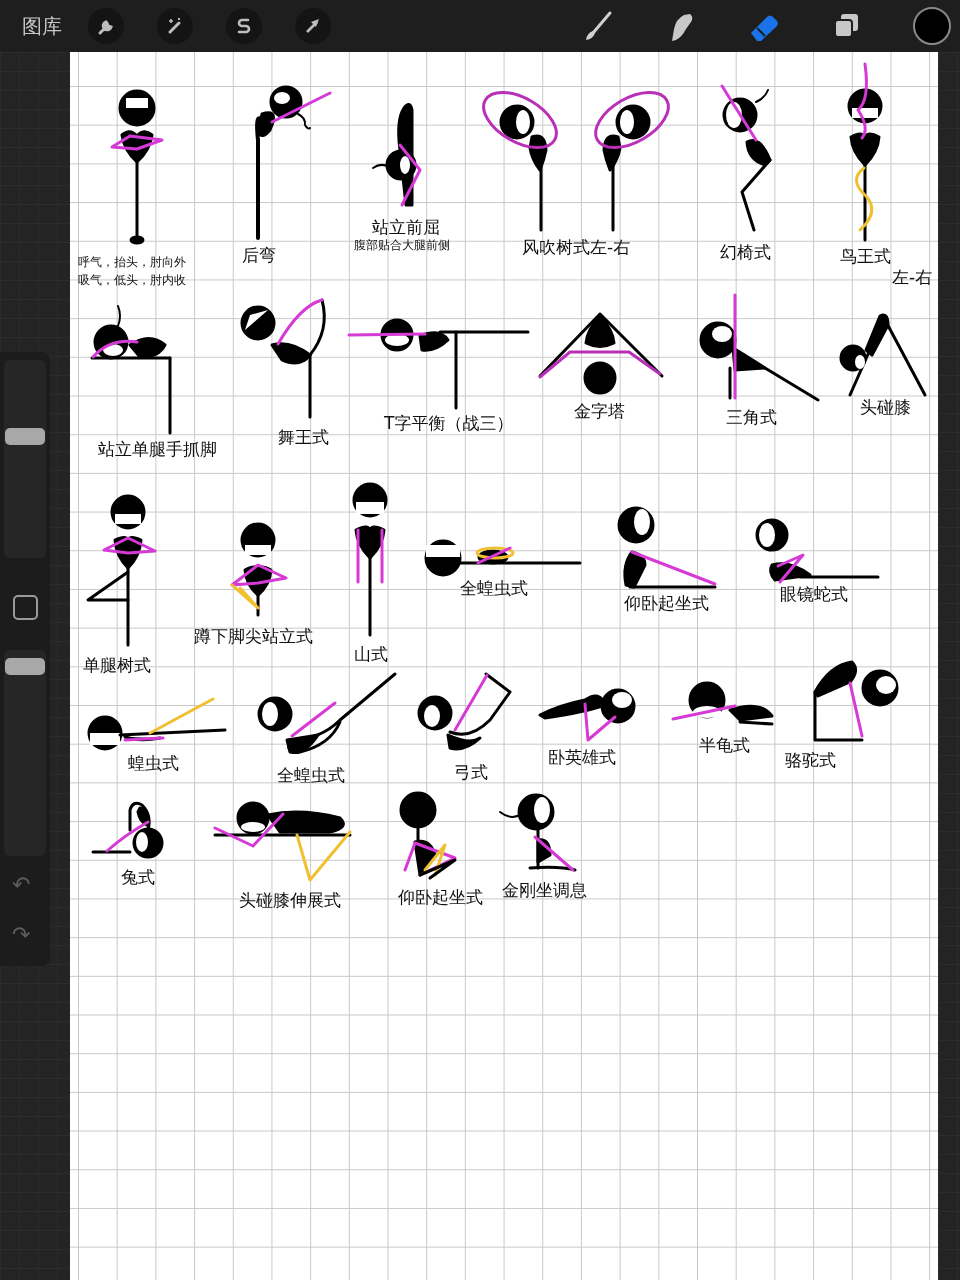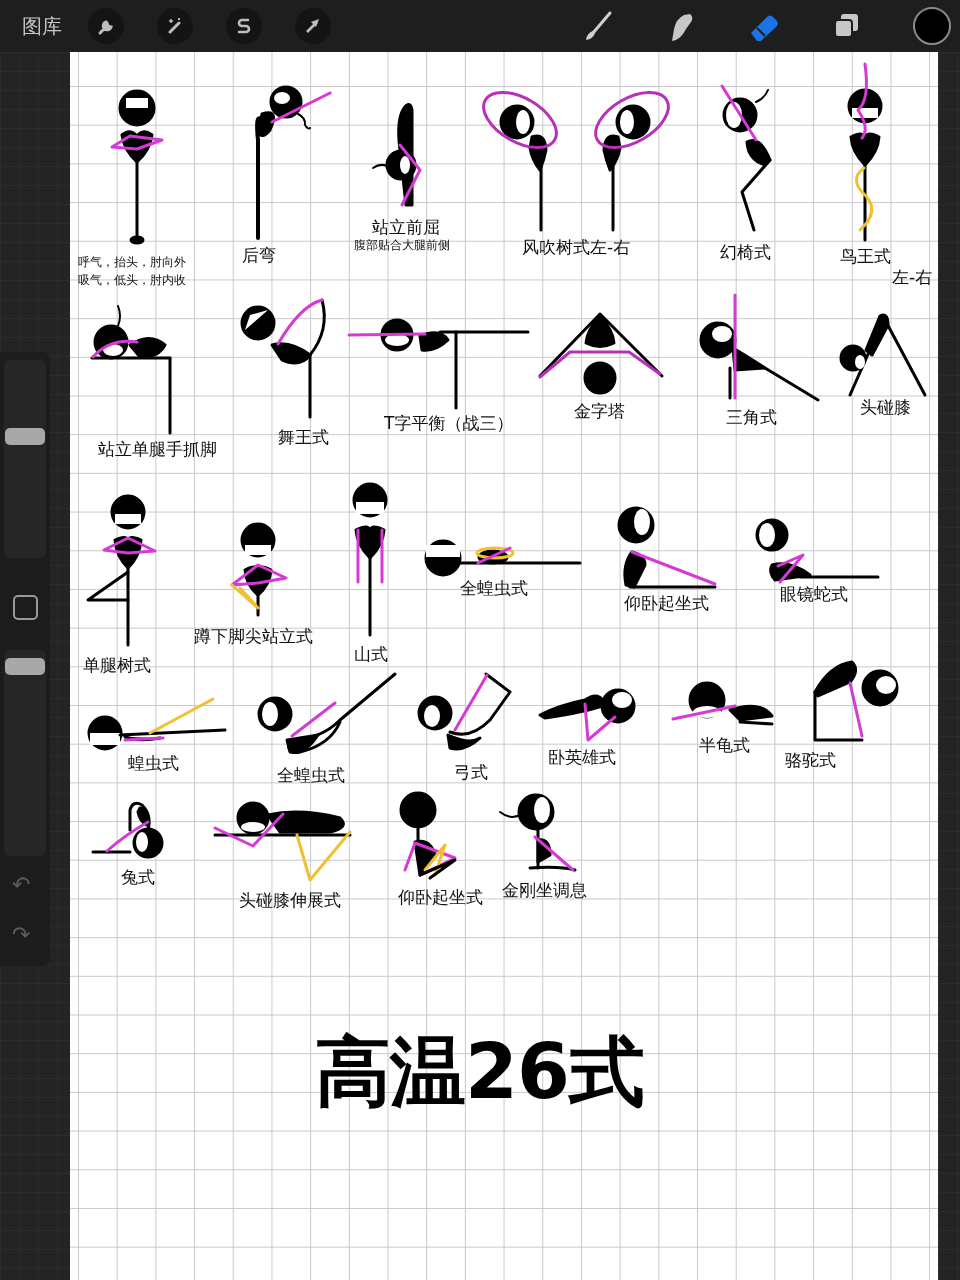--- a/index.html
+++ b/index.html
@@ -373,14 +373,13 @@
   <div class="label" style="left:384px;top:709px">弓式</div>
   <div class="label" style="left:478px;top:694px">卧英雄式</div>
   <div class="label" style="left:629px;top:682px">半龟式</div>
   <div class="label" style="left:715px;top:697px">骆驼式</div>
 
   <div class="label" style="left:51px;top:814px">兔式</div>
   <div class="label" style="left:169px;top:837px">头碰膝伸展式</div>
   <div class="label" style="left:328px;top:834px">仰卧起坐式</div>
   <div class="label" style="left:432px;top:827px">金刚坐调息</div>
 
-  <div class="title">高温26式</div>
 </div>
 
 </body></html>

